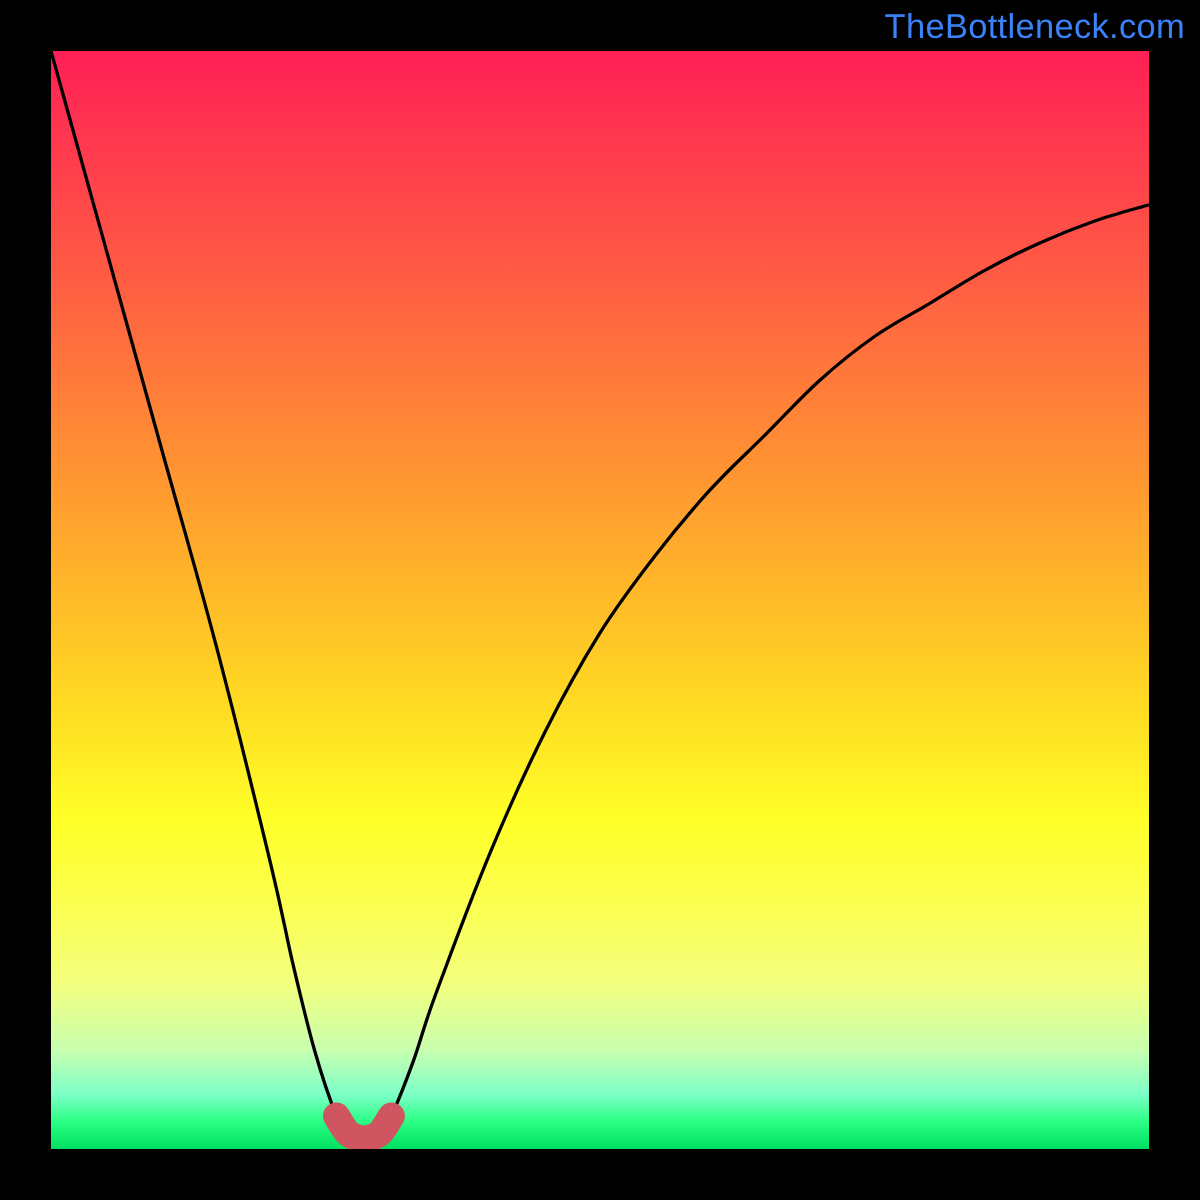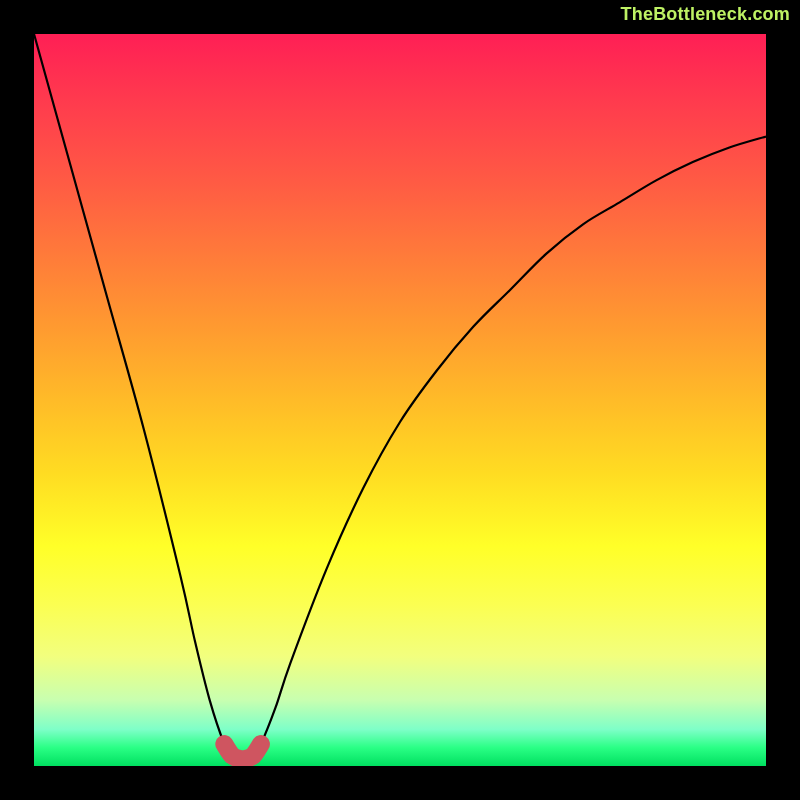--- a/index.html
+++ b/index.html
@@ -47,23 +47,23 @@
     position: absolute;
     left: 0;
     top: 0;
     width: 732px;
     height: 732px;
   }
   .watermark {
     position: absolute;
     top: 4px;
     right: 10px;
-    color: #bef264;
-    font-size: 18px;
-    font-weight: 700;
+    color: #3b82f6;
+    font-size: 23px;
+    font-weight: 400;
     letter-spacing: 0.2px;
     user-select: none;
   }
 </style>
 </head>
 <body>
 
 <div class="frame">
   <div class="watermark">TheBottleneck.com</div>
   <div class="plot">

